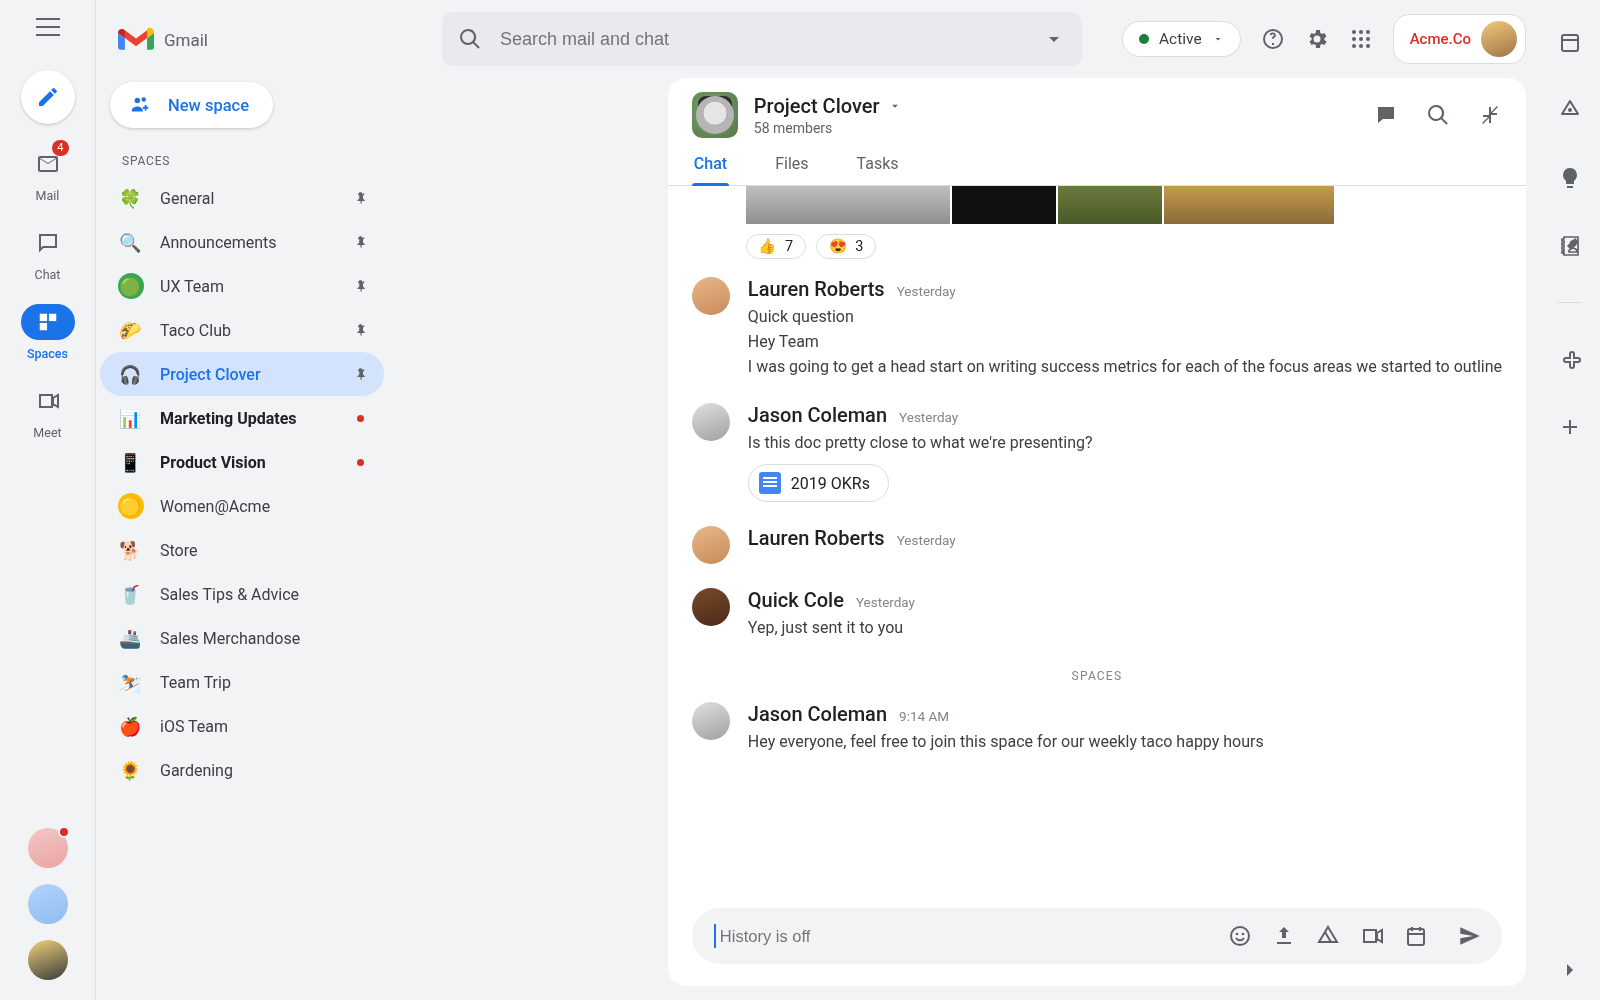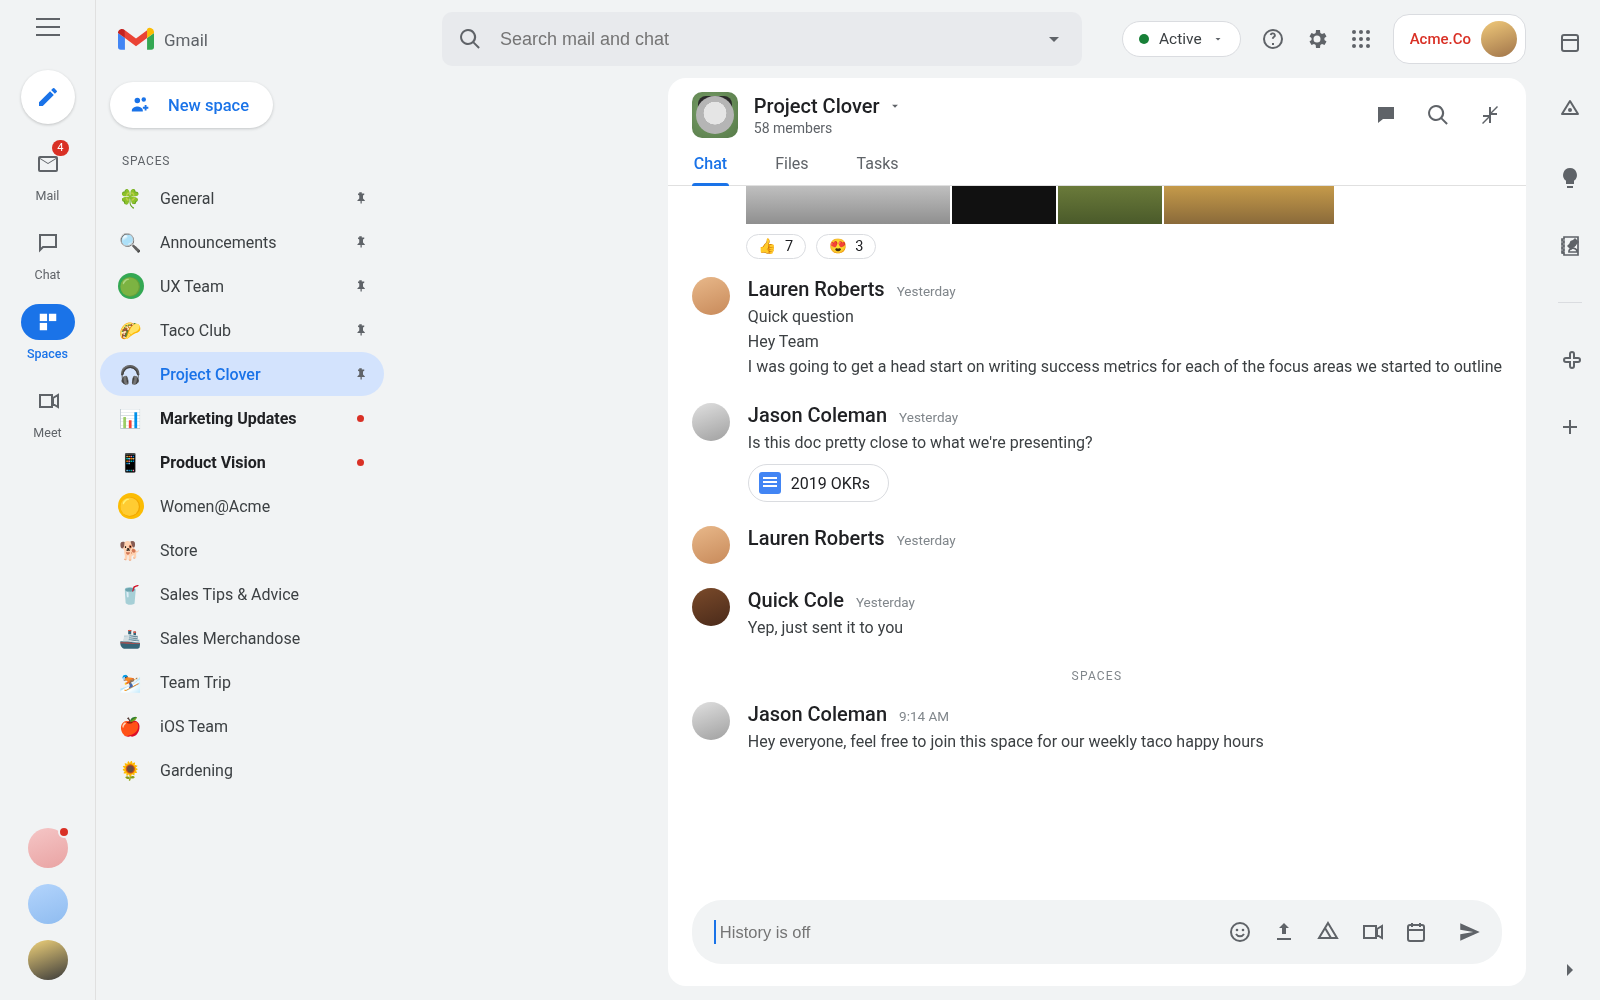--- a/index.html
+++ b/index.html
@@ -93,21 +93,21 @@
 .msg-text { font-size: 16px; color: #3c4043; line-height: 1.55; }
 .doc-chip { display: inline-flex; align-items: center; gap: 10px; border: 1px solid #dadce0; border-radius: 22px; padding: 7px 18px 7px 10px; margin-top: 8px; cursor: pointer; }
 .doc-icon { width: 22px; height: 22px; background: #4285f4; border-radius: 3px; position: relative; }
 .doc-icon::before { content: ""; position: absolute; left: 4px; right: 4px; top: 5px; height: 2px; background: #fff; box-shadow: 0 4px 0 #fff, 0 8px 0 #fff; }
 .link { color: #1a73e8; }
 
 .divider-row { text-align: center; margin: 12px 0 18px; }
 .divider-row span { font-size: 12px; letter-spacing: 1.2px; color: #80868b; }
 
 
-.composer { margin: 0 24px 22px 24px; background: #f1f3f4; border-radius: 30px; display: flex; align-items: center; padding: 0 10px 0 22px; height: 64px; gap: 4px; }
+.composer { margin: 0 24px 22px 24px; background: #f1f3f4; border-radius: 30px; display: flex; align-items: center; padding: 0 10px 0 22px; height: 56px; gap: 4px; }
 .composer input { flex: 1; border: none; background: transparent; font-size: 16.5px; outline: none; color: #5f6368; border-left: 2px solid #1a73e8; padding-left: 4px; height: 24px; }
 .comp-icon { width: 24px; height: 24px; fill: #5f6368; cursor: pointer; margin: 0 8px; }
 .send-btn { width: 44px; height: 44px; display: flex; align-items: center; justify-content: center; cursor: pointer; margin-left: 8px; }
 .send-btn svg { fill: #5f6368; }
 
 
 .right-rail { width: 60px; display: flex; flex-direction: column; align-items: center; padding-top: 30px; gap: 44px; position: relative; }
 .rr-icon { width: 24px; height: 24px; fill: #5f6368; cursor: pointer; }
 .rr-divider { width: 24px; height: 1px; background: #dadce0; }
 .rr-chevron { position: absolute; bottom: 18px; }

